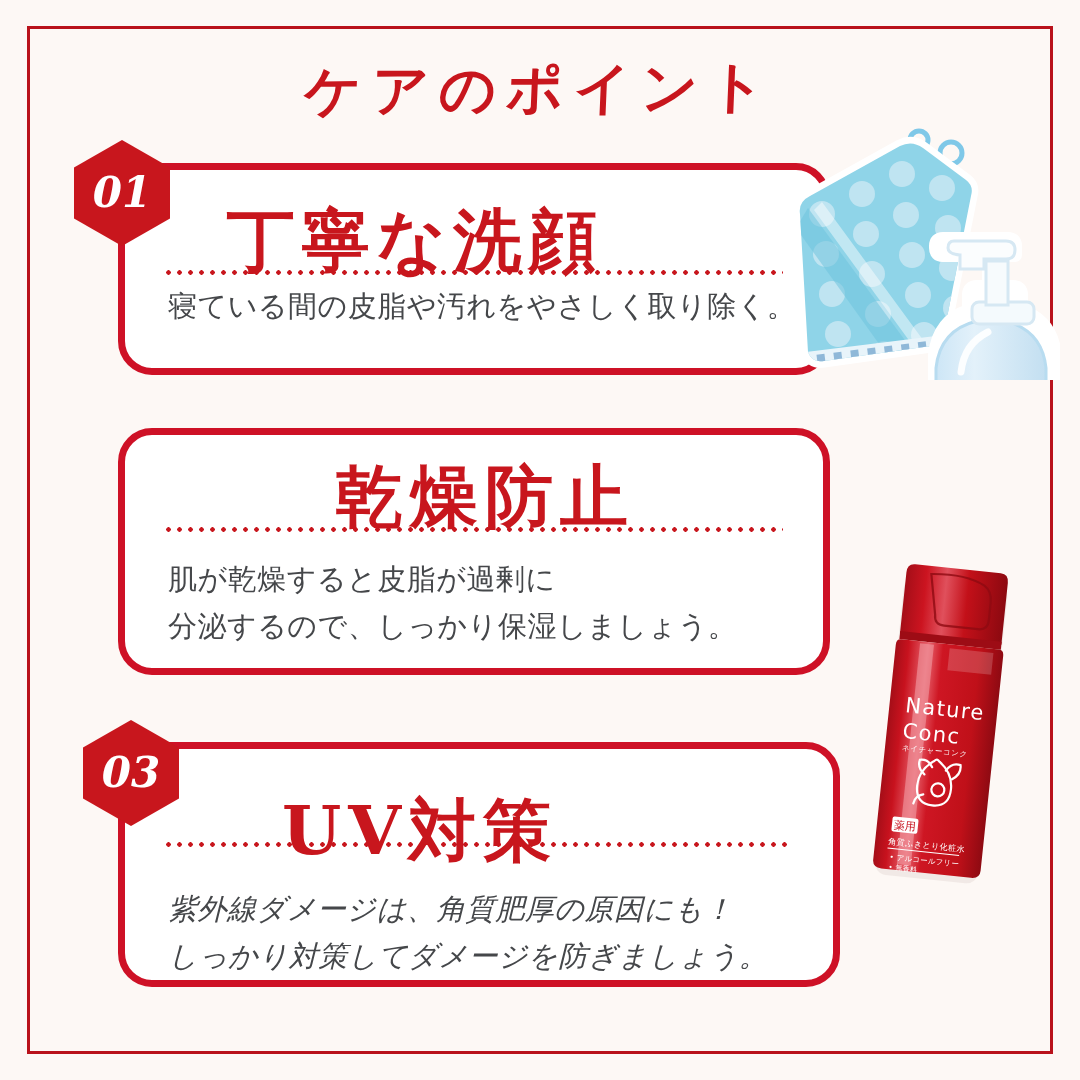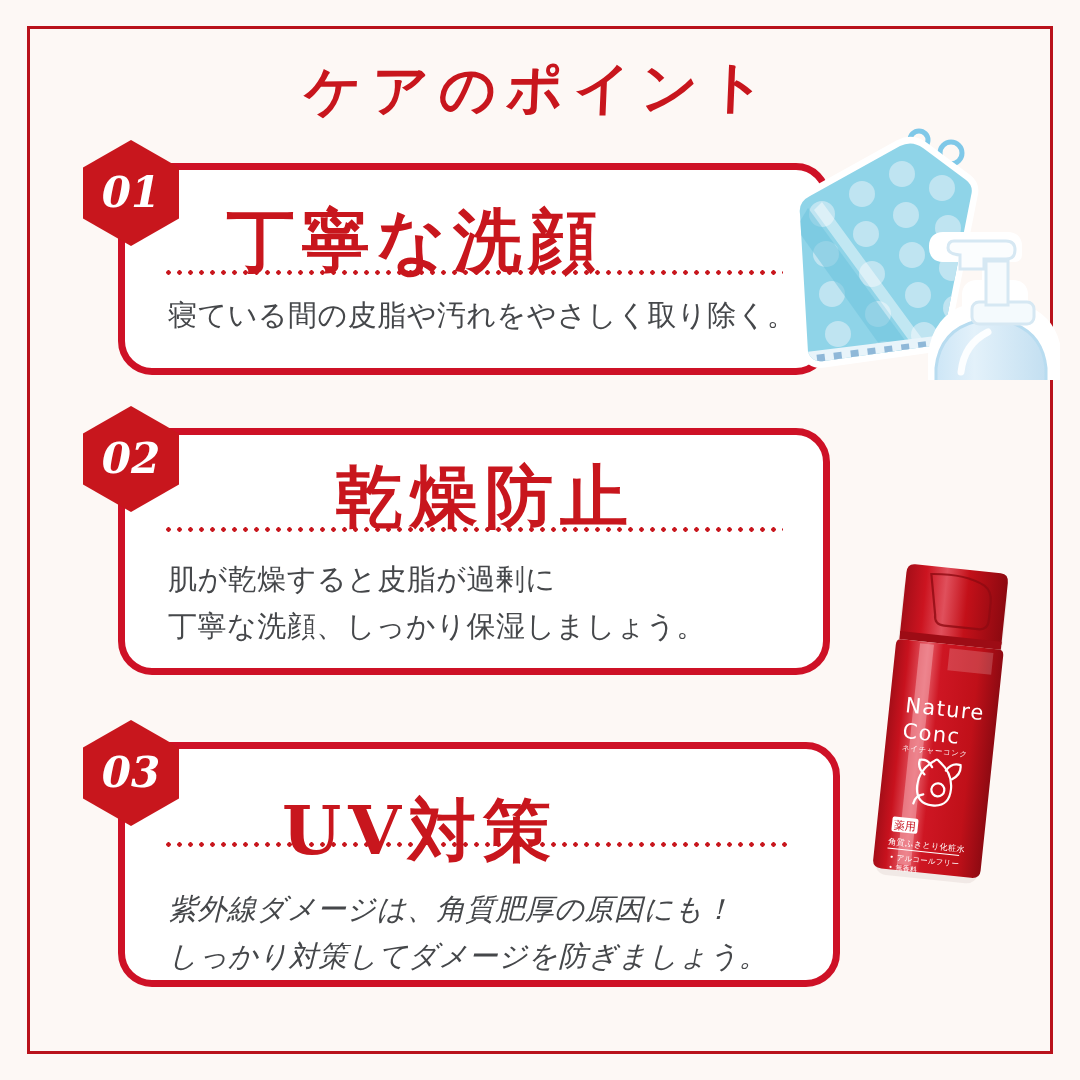--- a/index.html
+++ b/index.html
@@ -74,21 +74,21 @@
   }
   .badge span {
     color: #FFFFFF;
     font-family: "DejaVu Serif", "Liberation Serif", serif;
     font-style: italic;
     font-weight: 700;
     font-size: 42px;
     letter-spacing: 0px;
     transform: translateY(-1px);
   }
-  #badge-1 { left: 83px; top: 140px; }
+  #badge-1 { left: 74px; top: 140px; }
   #badge-2 { left: 83px; top: 406px; }
   #badge-3 { left: 83px; top: 720px; text-align: right; }
 
   
   .card-heading {
     position: absolute;
     color: #C8161D;
     font-family: "DejaVu Serif", "Liberation Serif", serif;
     font-weight: 700;
     font-size: 68px;
@@ -114,21 +114,21 @@
   
   .card-body {
     position: absolute;
     color: #45474A;
     font-family: "DejaVu Sans", "Liberation Sans", sans-serif;
     font-size: 29px;
     line-height: 47px;
     letter-spacing: 0.5px;
     white-space: pre-line;
   }
-  #body-1 { left: 168px; top: 292px; width: 660px; }
+  #body-1 { left: 168px; top: 283px; width: 660px; }
   #body-2 { left: 168px; top: 556px; width: 660px; }
   #body-3 { left: 168px; top: 886px; width: 680px; font-style: italic; }
 
   
   #illus-towel {
     position: absolute;
     left: 792px;
     top: 118px;
     width: 268px;
     height: 262px;
@@ -236,27 +236,24 @@
 
       <rect x="180" y="184" width="62" height="22" rx="7" fill="#F4FAFD" stroke="#D6E8F3" stroke-width="3"></rect>
 
       <rect x="194" y="143" width="22" height="44" fill="#F7FBFD" stroke="#D6E8F3" stroke-width="3"></rect>
 
       <path d="M162 123 h52 q9 0 9 9 q0 9 -9 9 h-22 v10 h-24 v-14 q-12 -1 -12 -7 q0 -7 6 -7 Z" fill="#FBFDFE" stroke="#D6E8F3" stroke-width="3"></path>
     </g>
   </svg>
 
   <div class="card" id="card-2"></div>
-  <div class="badge" id="badge-2">
-    <span>02</span>
-  </div>
   <div class="card-heading" id="heading-2">乾燥防止</div>
   <div class="divider" id="divider-2"></div>
   <div class="card-body" id="body-2">肌が乾燥すると皮脂が過剰に
-丁寧な洗顔、しっかり保湿しましょう。</div>
+分泌するので、しっかり保湿しましょう。</div>
 
   <div class="card" id="card-3"></div>
   <div class="badge" id="badge-3">
     <span>03</span>
   </div>
   <div class="card-heading" id="heading-3">UV対策</div>
   <div class="divider" id="divider-3"></div>
   <div class="card-body" id="body-3">紫外線ダメージは、角質肥厚の原因にも！
 しっかり対策してダメージを防ぎましょう。</div>
 

